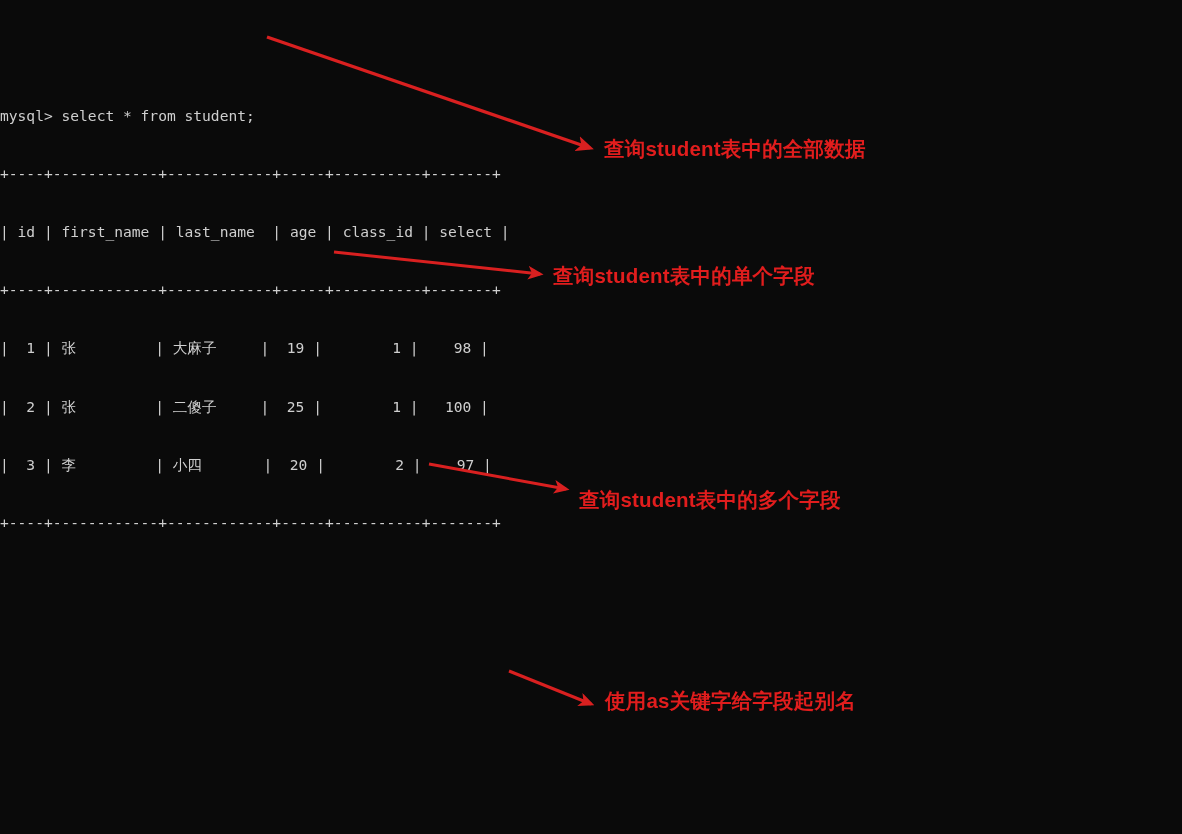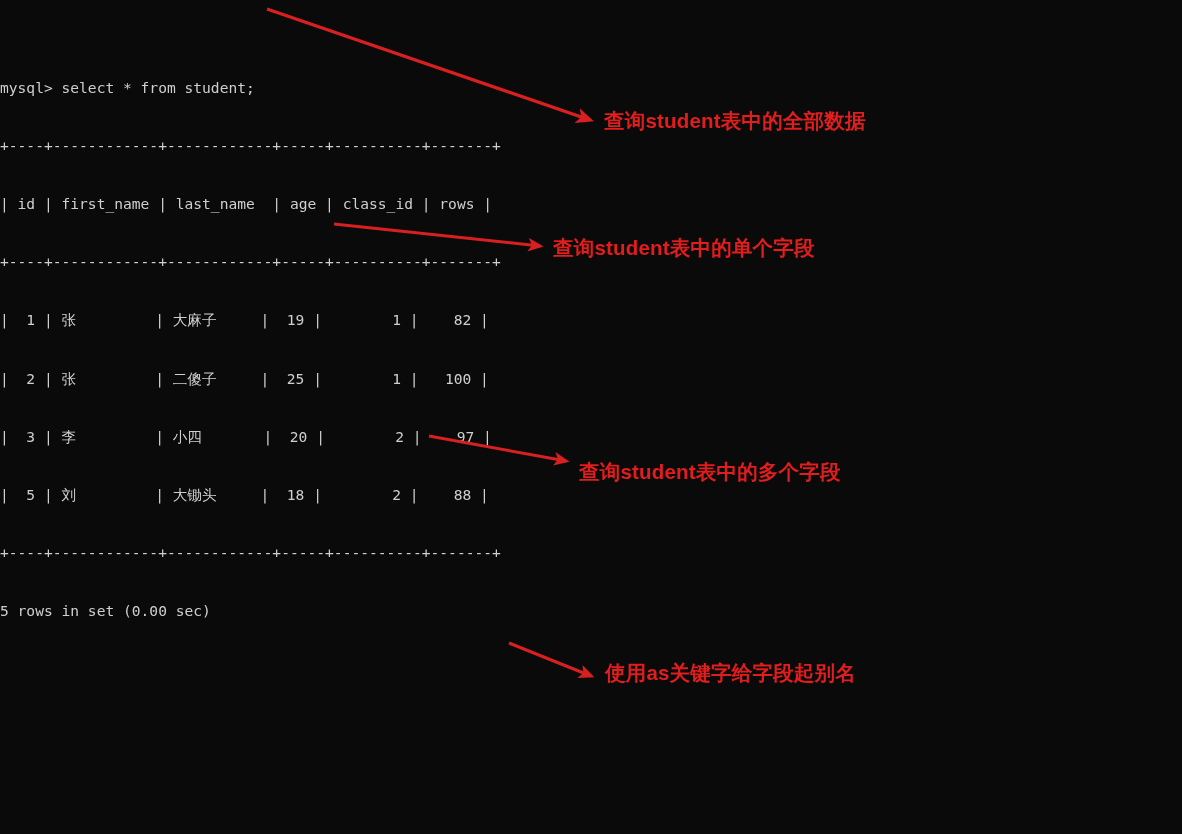--- a/index.html
+++ b/index.html
@@ -7,20 +7,21 @@
     padding: 0;
     background: #0a0a0a;
   }
   #screen {
     position: relative;
     width: 1182px;
     height: 710px;
     background: #0a0a0a;
     overflow: hidden;
     font-family: "DejaVu Sans Mono", "Liberation Mono", monospace;
+    margin-top: 28px;
   }
   .term {
     position: absolute;
     left: 0;
     top: 0;
     width: 1182px;
     padding: 0;
     color: #cfcfcf;
     font-family: "DejaVu Sans Mono", "Liberation Mono", monospace;
     font-size: 14.6px;
@@ -60,28 +61,26 @@
 </head>
 <body>
 
 <div id="screen">
 
   <div class="term">
 
     
     <div class="line">mysql&gt; select * from student;</div>
     <div class="line">+----+------------+------------+-----+----------+-------+</div>
-    <div class="line">| id | first_name | last_name  | age | class_id | rows |</div>
+    <div class="line">| id | first_name | last_name  | age | class_id | select |</div>
     <div class="line">+----+------------+------------+-----+----------+-------+</div>
-    <div class="line">|  1 | 张         | 大麻子     |  19 |        1 |    82 |</div>
+    <div class="line">|  1 | 张         | 大麻子     |  19 |        1 |    98 |</div>
     <div class="line">|  2 | 张         | 二傻子     |  25 |        1 |   100 |</div>
     <div class="line">|  3 | 李         | 小四       |  20 |        2 |    97 |</div>
-    <div class="line">|  5 | 刘         | 大锄头     |  18 |        2 |    88 |</div>
     <div class="line">+----+------------+------------+-----+----------+-------+</div>
-    <div class="line">5 rows in set (0.00 sec)</div>
     <div class="line blank"></div>
 
     
     
     
     
     
     
     
     

